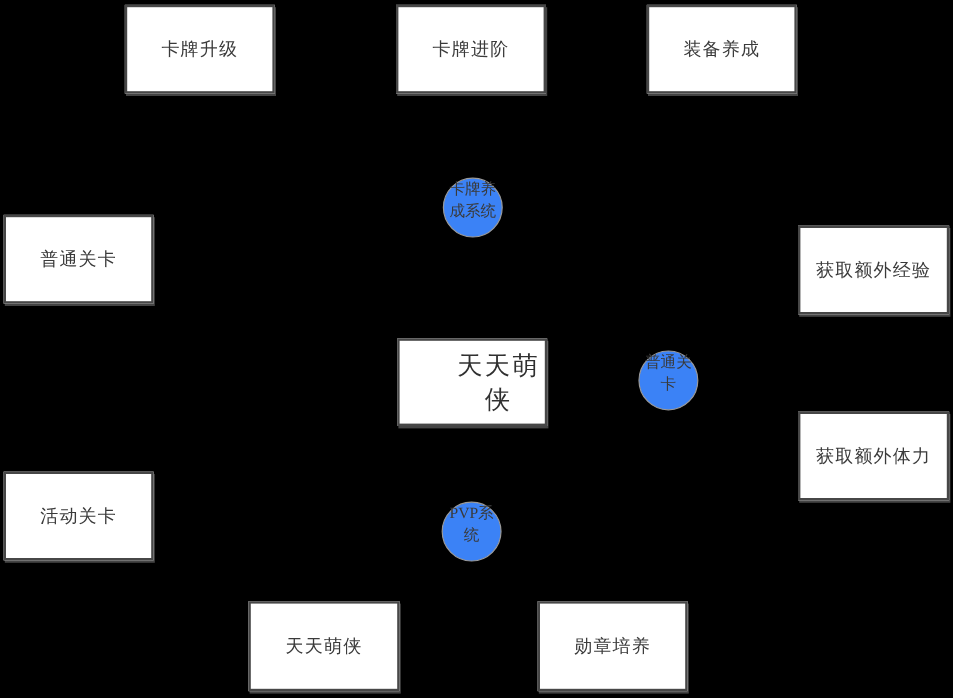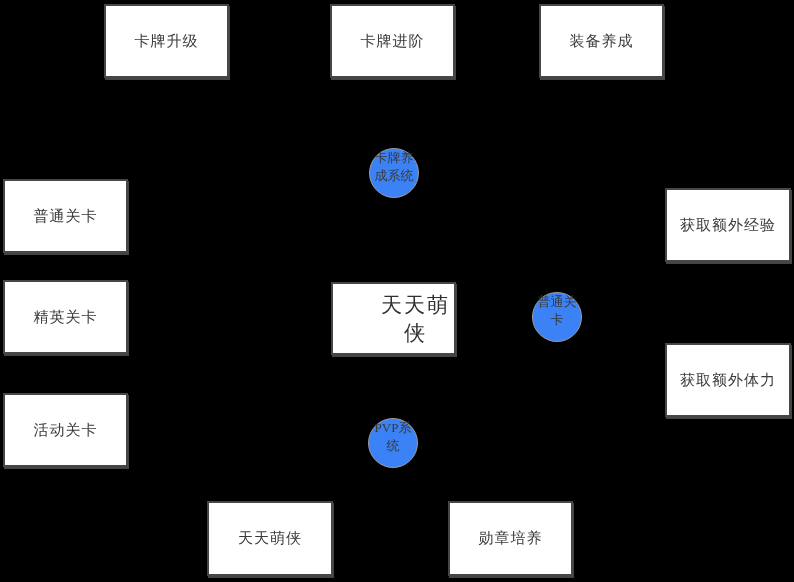--- a/index.html
+++ b/index.html
@@ -72,23 +72,20 @@
   <div class="box" style="left:330px; top:4px; width:125px; height:74px;">
     <span class="lbl">卡牌进阶</span>
   </div>
   <div class="box" style="left:539px; top:4px; width:125px; height:74px;">
     <span class="lbl">装备养成</span>
   </div>
 
   <div class="box" style="left:3px; top:179px; width:125px; height:74px;">
     <span class="lbl">普通关卡</span>
   </div>
-  <div class="box" style="left:3px; top:280px; width:125px; height:74px;">
-    <span class="lbl">精英关卡</span>
-  </div>
   <div class="box" style="left:3px; top:393px; width:125px; height:74px;text-align:center;">
     <span class="lbl">活动关卡</span>
   </div>
 
   <div class="box" style="left:665px; top:188px; width:126px; height:74px;">
     <span class="lbl">获取额外经验</span>
   </div>
   <div class="box" style="left:665px; top:343px; width:126px; height:74px;font-family:Liberation Mono, monospace;">
     <span class="lbl">获取额外体力</span>
   </div>

